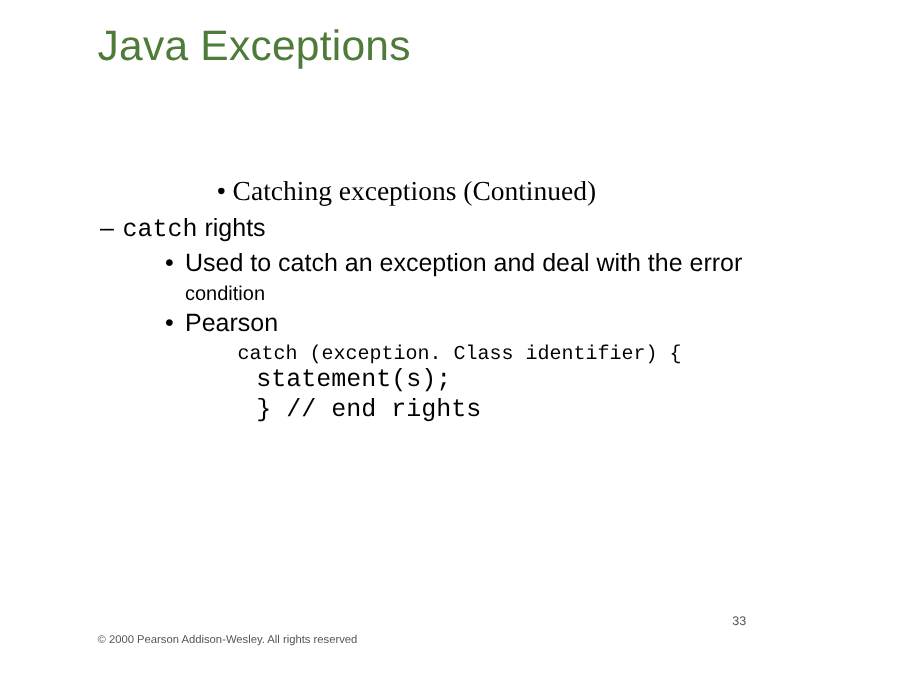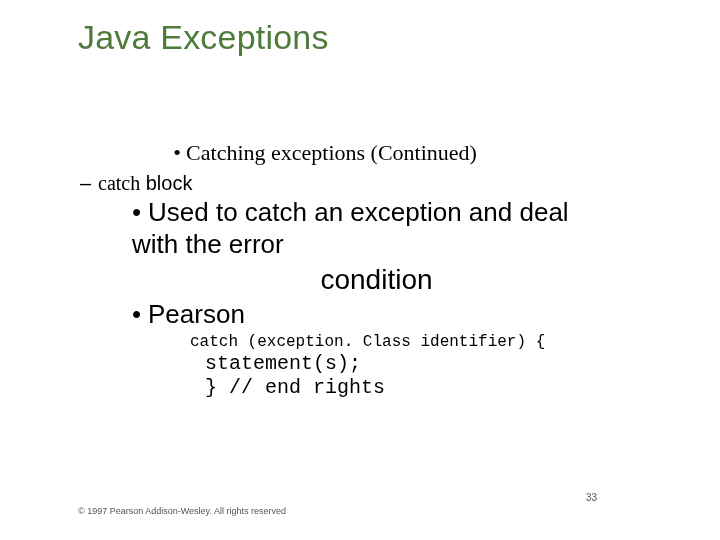--- a/index.html
+++ b/index.html
@@ -46,36 +46,35 @@
   .b2 {
     margin: 0 0 2px 40px;
     font-family: Arial, Helvetica, sans-serif;
     font-size: 20px;
   }
   .b2 .dash {
     display: inline-block;
     width: 18px;
   }
   .mono {
-    font-family: Liberation Serif, serif;
+    font-family: Liberation Mono, monospace;
   }
   .b3 {
     margin: 0 0 2px 92px;
     font-family: Arial, Helvetica, sans-serif;
-    font-size: 26px;
+    font-size: 20px;
   }
   .b3 .dot {
     display: inline-block;
     width: 16px;
   }
   .b3-cont {
     margin: 0 0 2px 108px;
     font-family: Arial, Helvetica, sans-serif;
-    font-size: 28px;
-    text-align: center;
+    font-size: 16px;
   }
   .code {
     margin: 0 0 0 150px;
     font-family: "Courier New", Courier, monospace;
     font-size: 16px;
     white-space: pre;
   }
   .code2 {
     margin: 0 0 0 165px;
     font-family: "Courier New", Courier, monospace;
@@ -106,36 +105,36 @@
 
   <div class="title">Java Exceptions</div>
 
   <div class="body">
 
     <div class="b1">
       <span class="bullet">•</span><span>Catching exceptions (Continued)</span>
     </div>
 
     <div class="b2">
-      <span class="dash">–</span><span class="mono">catch</span><span> block</span>
+      <span class="dash">–</span><span class="mono">catch</span><span> rights</span>
     </div>
 
     <div class="b3">
       <span class="dot">•</span><span>Used to catch an exception and deal with the error</span>
     </div>
     <div class="b3-cont">
       <span>condition</span>
     </div>
 
     <div class="b3">
       <span class="dot">•</span><span>Pearson</span>
     </div>
 
     <div class="code">catch (exception. Class identifier) {</div>
     <div class="code2">statement(s);</div>
     <div class="code2">} // end rights</div>
 
   </div>
 
-  <div class="footer-left">© 1997 Pearson Addison-Wesley. All rights reserved</div>
+  <div class="footer-left">© 2000 Pearson Addison-Wesley. All rights reserved</div>
   <div class="footer-right">33</div>
 
 </div>
 
 </body></html>

